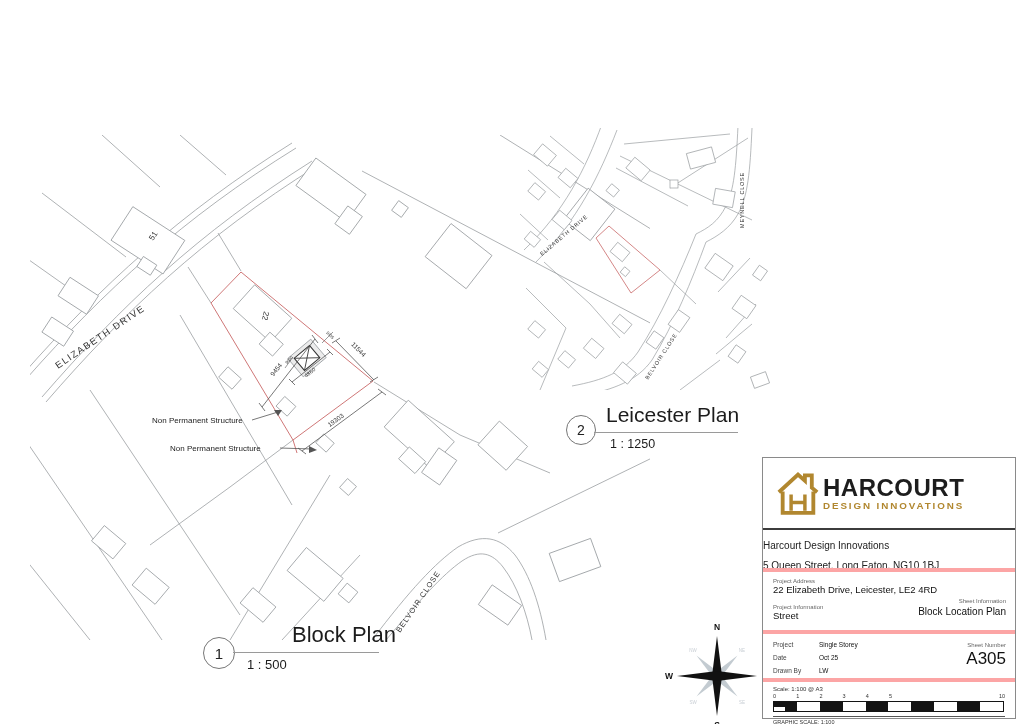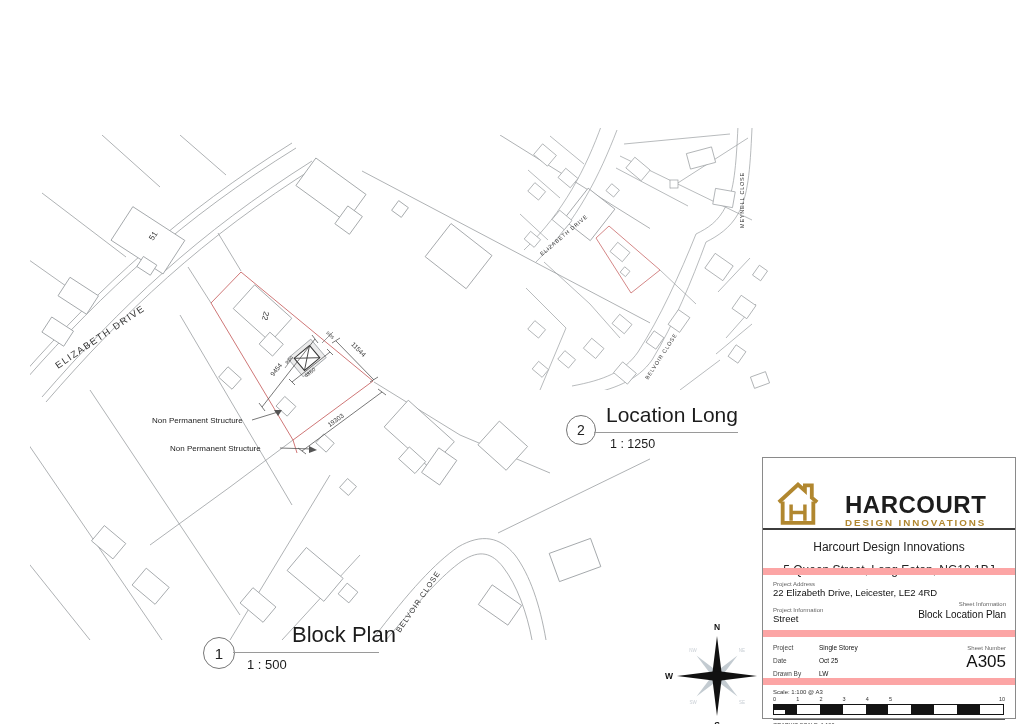--- a/index.html
+++ b/index.html
@@ -9,26 +9,26 @@
   .plan-title{position:absolute;}
   .pt-circle{position:absolute;border:1px solid #777;border-radius:50%;display:flex;
              align-items:center;justify-content:center;color:#222;background:#fff;}
   .pt-name{position:absolute;color:#1c1c1c;white-space:nowrap;}
   .pt-line{position:absolute;height:1px;background:#9a9a9a;}
   .pt-scale{position:absolute;color:#1c1c1c;white-space:nowrap;}
 
   
   .tb{position:absolute;left:762px;top:457px;width:252px;height:260px;border:1px solid #8a8a8a;background:#fff;}
   .tb-sec{box-sizing:border-box;}
-  .tb-logo{height:70px;display:flex;align-items:flex-end;gap:24px;padding-left:12px;}
+  .tb-logo{height:70px;display:flex;align-items:center;gap:2px;padding-left:12px;}
   .tb-logo-name{font-size:24px;font-weight:700;color:#1d1d1d;letter-spacing:.5px;line-height:1;}
   .tb-logo-tag{font-size:9.8px;font-weight:700;color:#b1872f;letter-spacing:1.9px;margin-top:0;}
   .div1{border-top:2px solid #3c3c3c;}
-  .div2{border-top:7px solid #fca5a5;}
-  .tb-company{height:40px;text-align:center;font-size:12px;color:#222;padding-top:10px;box-sizing:border-box;}
+  .div2{border-top:4px solid #fca5a5;}
+  .tb-company{height:40px;font-size:10px;color:#222;padding-top:10px;box-sizing:border-box;}
   .tb-company div+div{margin-top:9px;}
   .tb-addr{height:62px;position:relative;padding:6px 10px;box-sizing:border-box;}
   .lbl{font-size:6px;color:#666;}
   .val{font-size:9.5px;color:#111;}
   .tb-addr .pi{margin-top:9px;}
   .tb-addr .ri1{position:absolute;top:26px;right:9px;}
   .tb-addr .ri2{position:absolute;top:34px;right:9px;font-size:10px;color:#111;}
   .tb-meta{height:48px;position:relative;padding:7px 10px;box-sizing:border-box;}
   .mrow{display:flex;font-size:6.5px;margin-bottom:6px;}
   .mrow .ml{width:46px;color:#444;}
@@ -321,21 +321,21 @@
 
     <path d="M 76,110 L 89,98 L 140,142 L 111,165 Z" stroke="#c96868" stroke-width="0.8" fill="none"></path>
 
     <text x="22" y="128" font-size="5.5" fill="#333" letter-spacing="0.8" transform="rotate(-40,22,128)">ELIZABETH DRIVE</text>
     <text x="224" y="100" font-size="5.5" fill="#333" letter-spacing="0.8" transform="rotate(-90,224,100)">MEYNELL CLOSE</text>
     <text x="128" y="252" font-size="5.5" fill="#333" letter-spacing="0.8" transform="rotate(-57,128,252)">BELVOIR CLOSE</text>
   </svg>
 
   <div class="plan-title">
     <div class="pt-circle" style="left:566px;top:415px;width:28px;height:28px;font-size:14px;">2</div>
-    <div class="pt-name" style="left:606px;top:403px;font-size:21px;">Location Long</div>
+    <div class="pt-name" style="left:606px;top:403px;font-size:21px;">Leicester Plan</div>
     <div class="pt-line" style="left:594px;top:432px;width:144px;"></div>
     <div class="pt-scale" style="left:610px;top:437px;font-size:12.5px;">1 : 1250</div>
   </div>
 
   <svg style="position:absolute;left:662px;top:618px" width="110" height="112" viewBox="0 0 110 112">
     <g transform="rotate(45,55,58)" fill="#c3cbd1">
       <polygon points="55,29 59,58 51,58"></polygon>
       <polygon points="55,87 59,58 51,58"></polygon>
       <polygon points="84,58 55,62 55,54"></polygon>
       <polygon points="26,58 55,62 55,54"></polygon>

